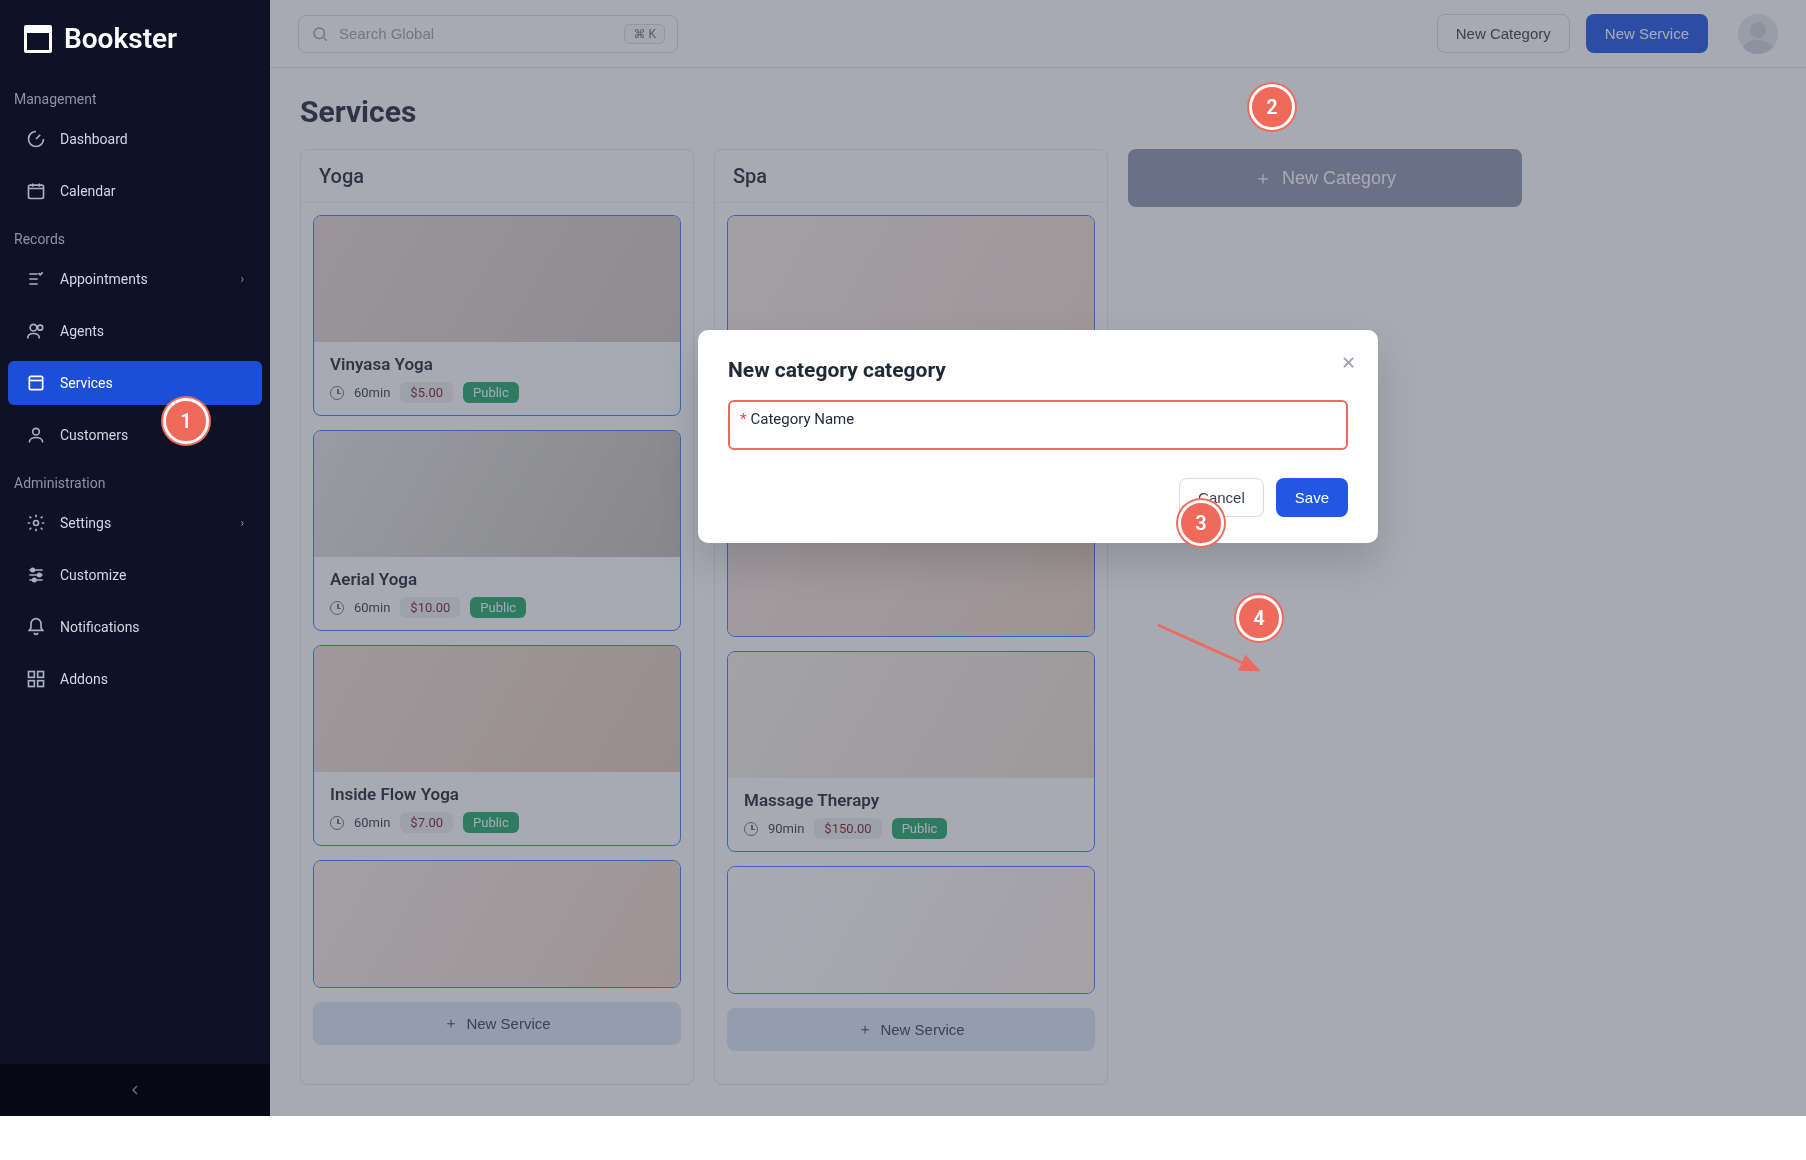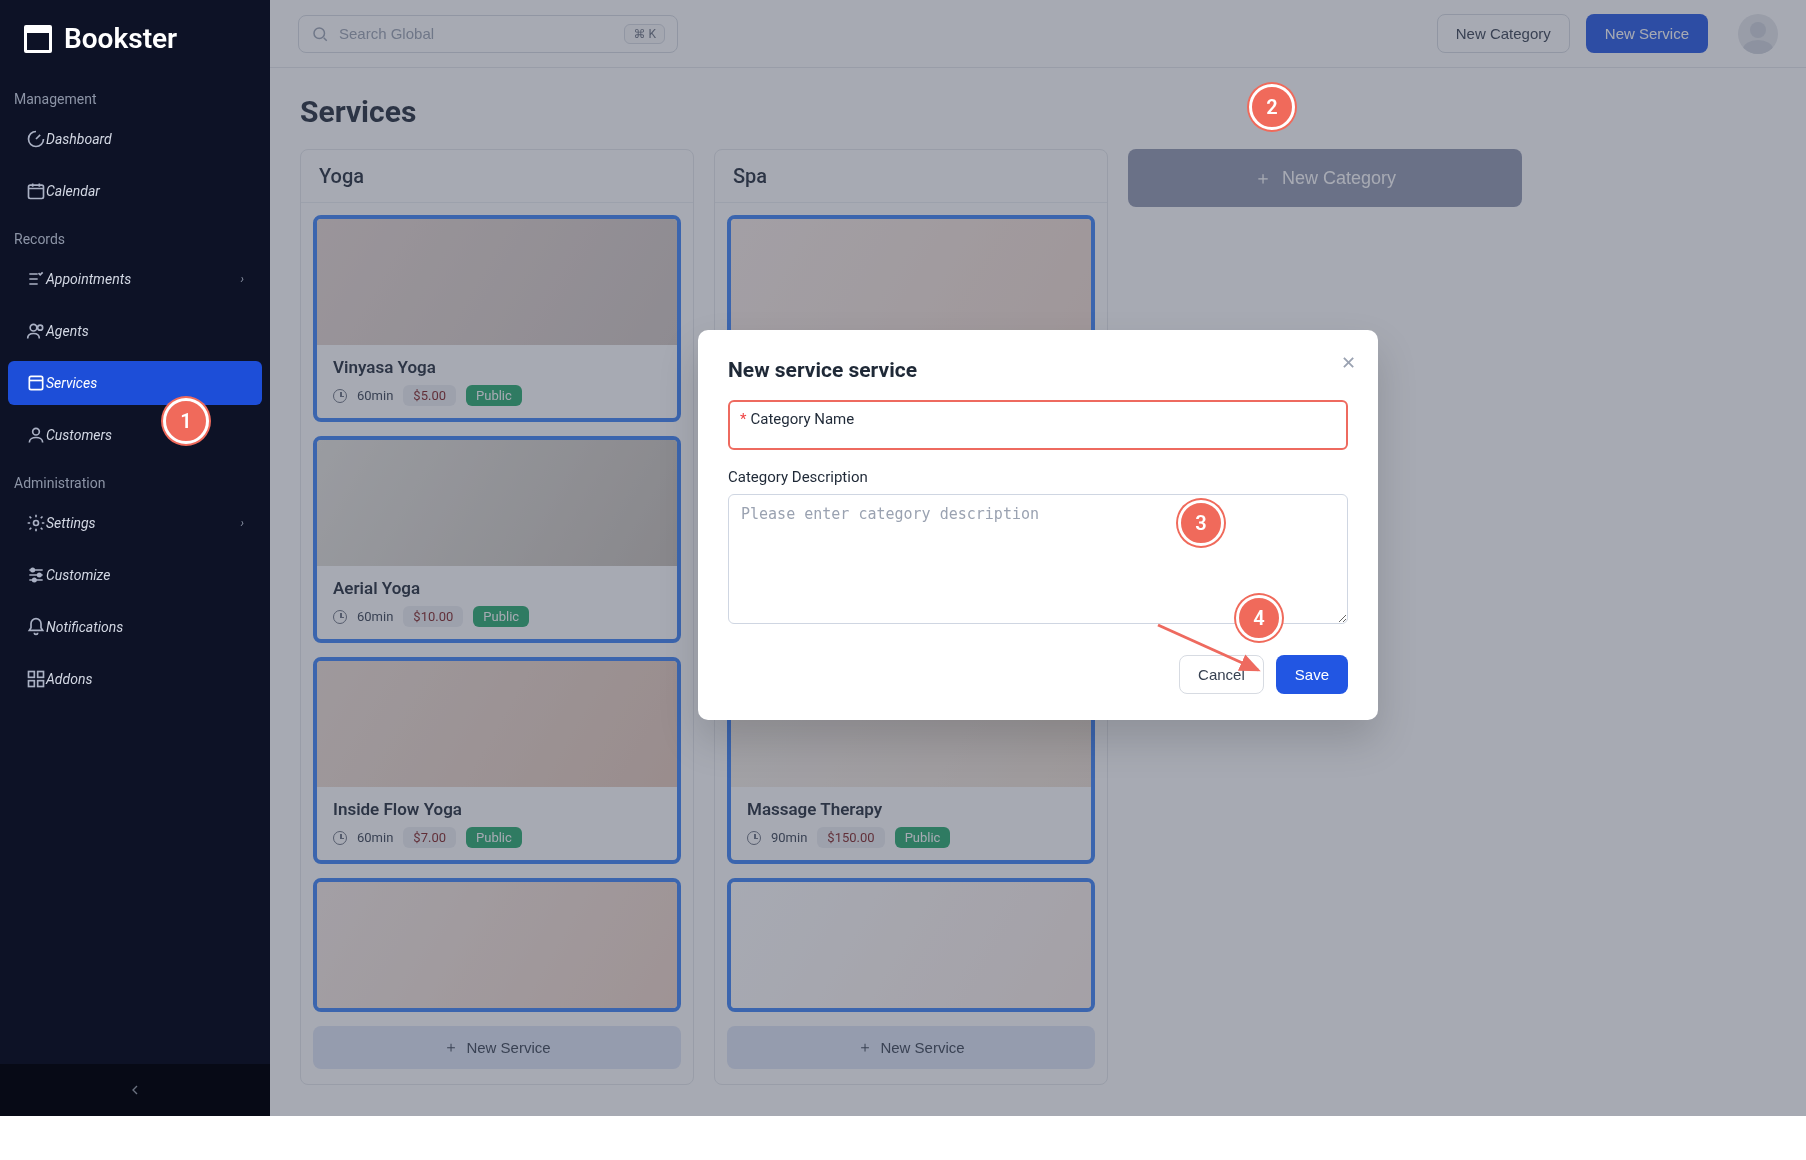--- a/index.html
+++ b/index.html
@@ -3,21 +3,21 @@
 <meta charset="utf-8">
 <style>
   * { box-sizing: border-box; margin: 0; padding: 0; }
   html, body { width: 100%; height: 100%; font-family: -apple-system, BlinkMacSystemFont, "Segoe UI", Roboto, sans-serif; font-size: 14px; color: #1f2937; background:#fff;}
   .app { display:flex; width:1806px; height:1116px; position:relative; }
   
   .sidebar { width: 270px; background:#0d1226; color:#cbd5e1; display:flex; flex-direction:column; }
   .brand { display:flex; align-items:center; gap:12px; padding:22px 24px; font-size:28px; font-weight:600; color:#fff;}
   .brand-icon { width:28px; height:28px; border:3px solid #fff; border-top-width:8px; border-radius:2px;}
   .nav-section { padding: 14px 22px 6px 14px; font-size:14px; color:#8c94a6; }
-  .nav-item { display:flex; align-items:center; padding:12px 18px; margin:4px 8px; border-radius:6px; color:#d2d7e3; cursor:pointer; position:relative;font-style:italic;}
+  .nav-item { display:flex; align-items:center; gap:14px; padding:12px 18px; margin:4px 8px; border-radius:6px; color:#d2d7e3; cursor:pointer; position:relative;}
   .nav-item.active { background:#1d4ed8; color:#fff;}
   .nav-item .chev { margin-left:auto; font-size:12px; color:#8c94a6;}
   .nav-icon { width:20px; height:20px; display:flex; align-items:center; justify-content:center; color:#aab1c4;}
   .nav-item.active .nav-icon { color:#fff;}
   .sidebar-footer { border-top:1px solid #1f2946; margin-top:12px;}
   .sidebar-collapse { margin-top:auto; background:#070a16; display:flex; justify-content:center; padding:18px;}
   .collapse-icon { color:#6b7280;}
   
   .main { flex:1; background:#fff; position:relative;}
   .topbar { height:68px; border-bottom:1px solid #e5e7eb; display:flex; align-items:center; padding:0 28px; gap:16px;}
@@ -31,21 +31,21 @@
   .avatar { width:40px; height:40px; border-radius:50%; background:#e5e7eb; margin-left:14px; position:relative; overflow:hidden;}
   .avatar::before { content:""; position:absolute; width:16px; height:16px; background:#cfd4dc; border-radius:50%; top:8px; left:12px;}
   .avatar::after { content:""; position:absolute; width:30px; height:18px; background:#cfd4dc; border-radius:50% 50% 0 0; bottom:-4px; left:5px;}
   
   .content { padding:26px 30px; height:calc(100% - 68px); overflow:hidden;}
   .page-title { font-size:30px; font-weight:700; margin-bottom:20px;}
   .board { display:flex; gap:20px; height:calc(100% - 60px);}
   .col { width:394px; background:#fff; border:1px solid #e5e7eb; border-radius:8px; display:flex; flex-direction:column; overflow:hidden;}
   .col-title { font-size:20px; font-weight:500; padding:14px 18px; border-bottom:1px solid #eceef2; }
   .col-body { padding:12px; overflow-y:auto; flex:1; display:flex; flex-direction:column; gap:14px;}
-  .card { border:4px solid #3b82f6; border-radius:8px; overflow:hidden; background:#fff;}
+  .card { border:1px solid #3b82f6; border-radius:8px; overflow:hidden; background:#fff;}
   .thumb { height:126px; background:linear-gradient(120deg,#e8d9d2,#d2c7c2); position:relative;}
   .thumb.t2 { background:linear-gradient(120deg,#e7e5de,#c7c0b7);}
   .thumb.t3 { background:linear-gradient(120deg,#efe0d6,#e7caba);}
   .thumb.t4 { background:linear-gradient(120deg,#f7ece6,#f0d6c8);}
   .thumb.t5 { background:linear-gradient(120deg,#f7f1ea,#efe1d4);}
   .thumb.t6 { background:linear-gradient(120deg,#fff,#fbeee8);}
   .card-body { padding:12px 16px;}
   .card-title { font-size:17px; font-weight:600; margin-bottom:8px;}
   .card-meta { display:flex; align-items:center; gap:10px; font-size:13px; color:#374151;}
   .pill { border-radius:6px; padding:3px 10px; font-size:13px; }
@@ -307,36 +307,32 @@
           <button class="new-cat-btn">
             <span>＋</span>
             <span>New Category</span>
           </button>
         </div>
       </div>
     </div>
 
     <div class="overlay">
       <div class="modal">
-        <div class="modal-title">New service service</div>
+        <div class="modal-title">New category category</div>
         <button class="modal-close">
           <span>✕</span>
         </button>
 
         <div class="form-row highlight-box">
           <div class="form-label">
             <span class="req">*</span>
             <span>Category Name</span>
           </div>
         </div>
 
-        <div class="form-row">
-          <div class="form-label">Category Description</div>
-          <textarea class="input textarea" placeholder="Please enter category description" style=""></textarea>
-        </div>
 
         <div class="modal-actions">
           <button class="btn btn-outline">Cancel</button>
           <button class="btn btn-primary">Save</button>
         </div>
 
         <div class="anno" style="top:170px; left:480px;">3</div>
 
         <div class="anno" style="top:265px; left:538px;">4</div>
         <svg class="arrow" style="top:285px; left:450px;" width="130" height="70">

